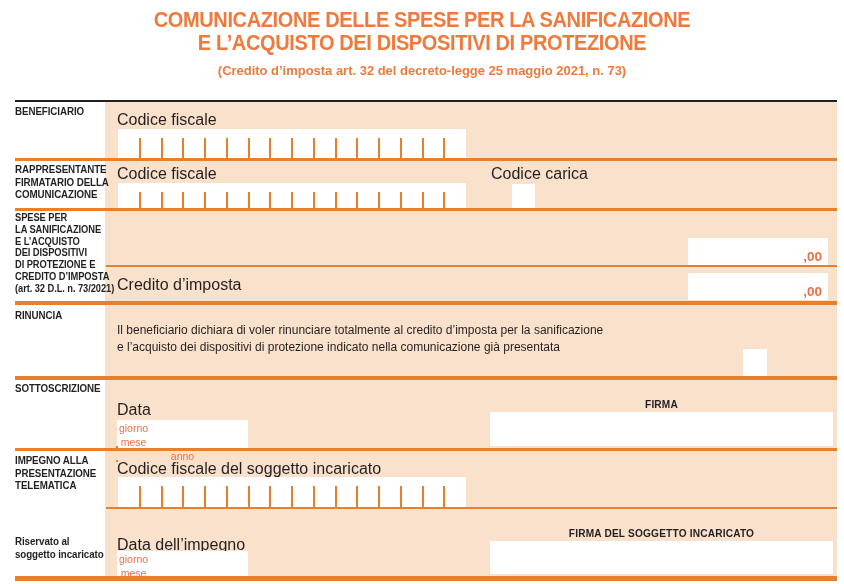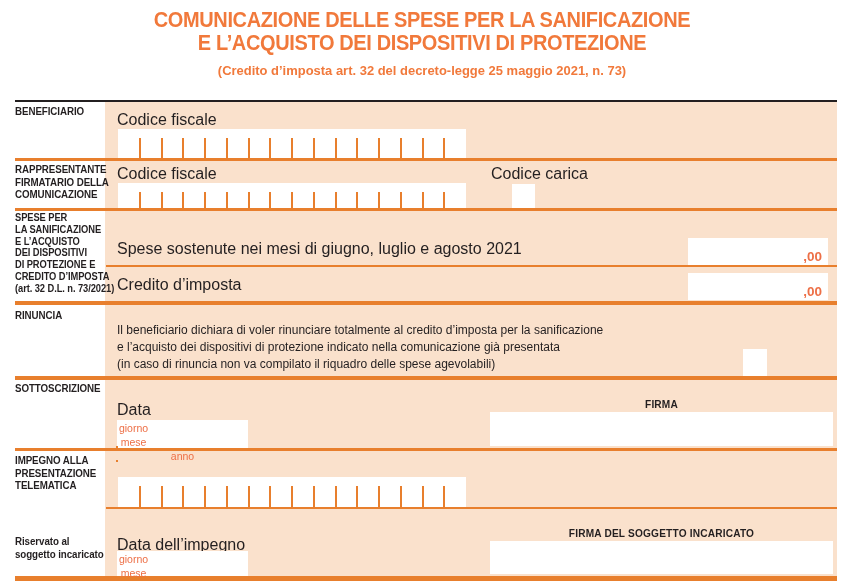--- a/index.html
+++ b/index.html
@@ -102,52 +102,51 @@
 
   <div class="abs sec-label small" style="left:15px;top:212px;">
     <div>SPESE PER</div>
     <div>LA SANIFICAZIONE</div>
     <div>E L’ACQUISTO</div>
     <div>DEI DISPOSITIVI</div>
     <div>DI PROTEZIONE E</div>
     <div>CREDITO D’IMPOSTA</div>
     <div>(art. 32 D.L. n. 73/2021)</div>
   </div>
-  <div class="abs field-label" style="left:117px;top:240px;">Spese sostenute nei mesi di giugno, luglio e agosto 2021</div>
   <div class="abs amount-box" style="left:688px;top:238px;width:134px;height:26px;">
     <span>,00</span>
   </div>
   <div class="abs field-label" style="left:117px;top:276px;">Credito d’imposta</div>
   <div class="abs amount-box" style="left:688px;top:273px;width:134px;height:26px;">
     <span>,00</span>
   </div>
 
   <div class="abs sec-label" style="left:15px;top:309px;">RINUNCIA</div>
   <div class="abs body-text" style="left:117px;top:322px;width:600px;">
     <div>Il beneficiario dichiara di voler rinunciare totalmente al credito d’imposta per la sanificazione</div>
     <div>e l’acquisto dei dispositivi di protezione indicato nella comunicazione già presentata</div>
-    <div>(in caso di rinuncia non va compilato il riquadro delle spese agevolabili)</div>
   </div>
   <div class="abs checkbox" style="left:743px;top:349px;width:24px;height:27px;"></div>
 
   <div class="abs sec-label" style="left:15px;top:382px;">SOTTOSCRIZIONE</div>
   <div class="abs field-label" style="left:117px;top:401px;">Data</div>
   <div class="abs date-strip" style="left:117px;top:420px;width:131px;height:28px;">
     <div class="date-cell w-g">giorno</div>
     <div class="date-cell w-m">mese</div>
     <div class="date-cell w-a">anno</div>
   </div>
   <div class="abs firma-label" style="left:490px;top:398px;width:343px;">FIRMA</div>
   <div class="abs sign-box" style="left:490px;top:412px;width:343px;height:34px;"></div>
 
   <div class="abs sec-label" style="left:15px;top:454px;">
     <div>IMPEGNO ALLA</div>
     <div>PRESENTAZIONE</div>
     <div>TELEMATICA</div>
   </div>
+  <div class="abs field-label" style="left:117px;top:460px;">Codice fiscale del soggetto incaricato</div>
   <div class="abs cf-strip" style="left:118px;top:477px;width:348px;height:30px;">
       <div class="cell"></div>
       <div class="cell"></div>
       <div class="cell"></div>
       <div class="cell"></div>
       <div class="cell"></div>
       <div class="cell"></div>
       <div class="cell"></div>
       <div class="cell"></div>
       <div class="cell"></div>

